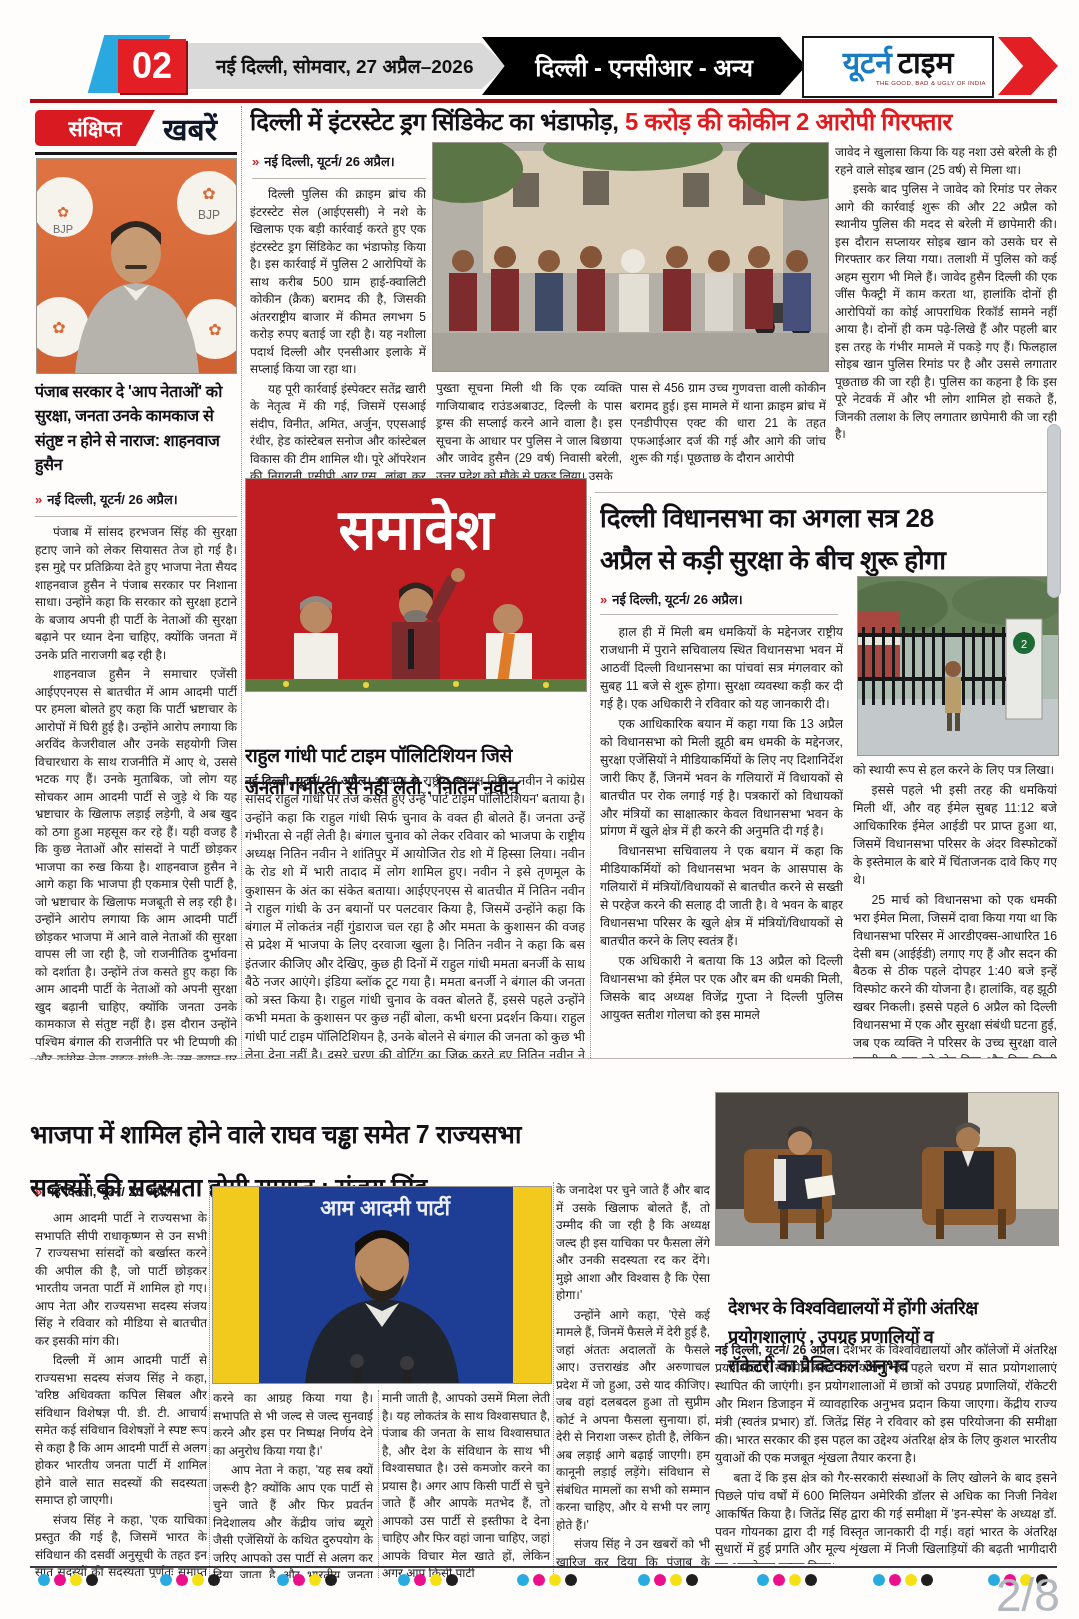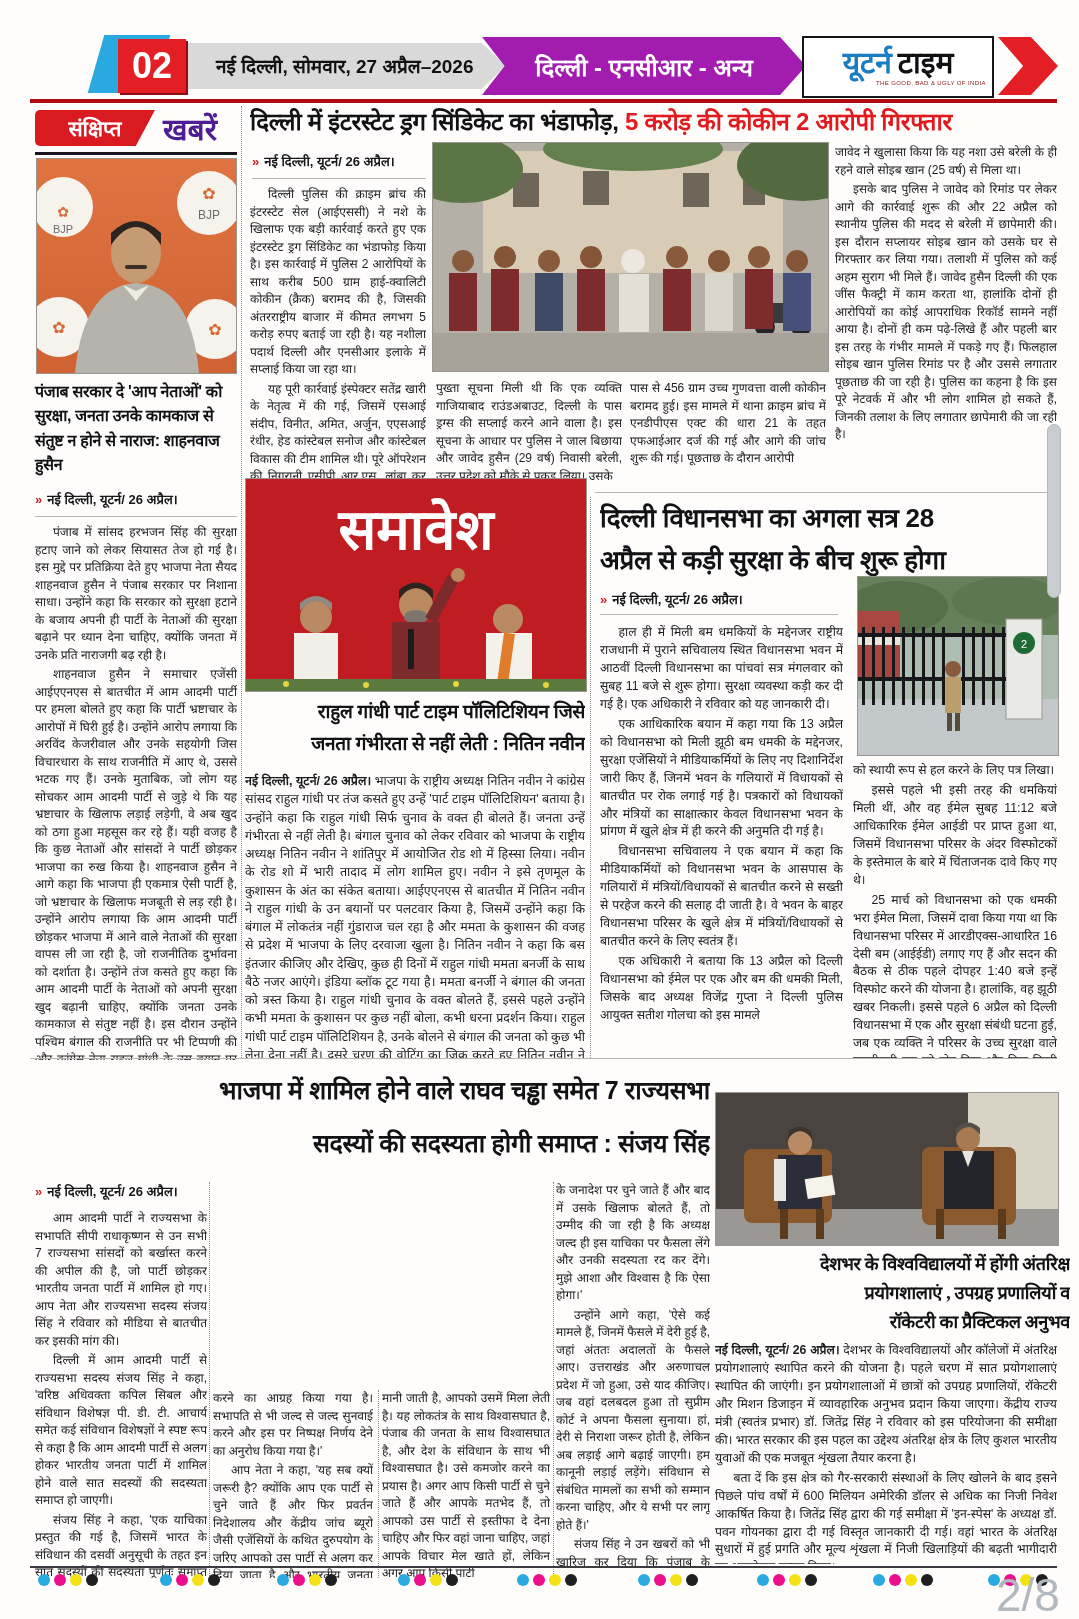--- a/index.html
+++ b/index.html
@@ -4,43 +4,43 @@
 <style>
   html,body{margin:0;padding:0;background:#ffffff;}
   body{font-family:"Liberation Sans","DejaVu Sans",sans-serif;}
   .page{position:relative;width:1079px;height:1619px;background:#fffdfb;overflow:hidden;}
   .abs{position:absolute;}
   
   .hdr-blue-wedge{background:#2aa9e0;transform:skewX(-16deg);}
   .hdr-pagenum{background:#e31e25;color:#fff;font-weight:bold;font-size:36px;display:flex;align-items:center;justify-content:center;box-shadow:2px 2px 0 #8c0d12;}
   .hdr-gray{background:#d9d9d9;clip-path:polygon(0 0,93% 0,100% 50%,93% 100%,0 100%);display:flex;align-items:center;}
   .hdr-gray .date{font-weight:bold;font-size:19px;color:#111;padding-left:58px;}
-  .hdr-blue{background:#a21caf;clip-path:polygon(0 0,92% 0,100% 50%,92% 100%,0 100%,7% 50%);display:flex;align-items:center;justify-content:center;text-align:right;}
+  .hdr-blue{background:#000000;clip-path:polygon(0 0,92% 0,100% 50%,92% 100%,0 100%,7% 50%);display:flex;align-items:center;justify-content:center;text-align:right;}
   .hdr-blue .sec{color:#fff;font-weight:bold;font-size:24px;}
   .logo-box{background:#fff;border:2px solid #15161a;display:flex;flex-direction:column;align-items:center;justify-content:center;}
   .logo-line{font-weight:bold;font-size:30px;line-height:1;}
   .logo-p1{color:#1a7dc4;}
   .logo-p2{color:#101014;margin-left:6px;text-align:center;}
   .logo-tag{font-size:6px;color:#8a1313;letter-spacing:.4px;align-self:flex-end;margin:2px 6px 0 0;}
   .hdr-arrow{background:#e31e25;clip-path:polygon(0 0,55% 0,100% 50%,55% 100%,0 100%,42% 50%);}
   .hdr-rule{background:#b00b10;}
   
   .brief-tag{background:#d91a21;color:#fff;font-weight:bold;font-size:21px;display:flex;align-items:center;justify-content:center;clip-path:polygon(0 0,100% 0,84% 100%,0 100%);border-radius:5px 0 0 5px;}
-  .brief-tag2{color:#4c1d95;font-weight:bold;font-size:30px;}
+  .brief-tag2{color:#0f172a;font-weight:bold;font-size:30px;}
   
   .headline{font-weight:bold;color:#121216;letter-spacing:-.3px;}
   .hl-nowrap{white-space:nowrap;overflow:hidden;}
   .red{color:#e01a1e;}
   .byline{font-weight:bold;font-size:13px;color:#17171c;white-space:nowrap;overflow:hidden;}
   .mk{color:#cc2229;margin-right:5px;}
   .col{font-size:12px;line-height:1.46;text-align:justify;color:#1c1c20;overflow:hidden;}
   .col p{margin:0 0 2px 0;text-indent:1.5em;}
   .col p.noind{text-indent:0;}
   .dl{font-weight:bold;}
-  .ctr{text-align:right;}
+  .ctr{text-align:left;margin-top:44px;}
   .dotv{border-left:1px dotted #8f8d8a;}
   .thinrule{border-top:1px solid #b9b6b2;}
   .photo{border:1px solid #9a968f;overflow:hidden;background:#ddd;}
   .photo svg{display:block;}
   
   .footrule{border-top:2px solid #3c3c40;}
   .dotgroup{position:absolute;top:0;display:flex;gap:4px;}
   .dot{width:12px;height:12px;border-radius:50%;display:inline-block;}
   .pageind{color:#b3b8bf;font-size:46px;line-height:1;margin-left:18px;}
   .scrollthumb{background:#c9cdd2;border:1px solid #b4b8bd;border-radius:7px;}
@@ -277,20 +277,37 @@
   <div class="abs thinrule" style="left:30px;top:1058px;width:1027px;height:1px;"></div>
 
   <div class="abs headline ctr" style="left:30px;top:1064px;width:680px;height:110px;font-size:25px;line-height:2.1;">
     <div class="hl-nowrap">भाजपा में शामिल होने वाले राघव चड्ढा समेत 7 राज्यसभा</div>
     <div class="hl-nowrap">सदस्यों की सदस्यता होगी समाप्त : संजय सिंह</div>
   </div>
   <div class="abs byline" style="left:35px;top:1182px;width:176px;">
     <span class="mk">»</span><span>नई दिल्ली, यूटर्न/ 26 अप्रैल।</span>
   </div>
 
+  <div class="abs photo" style="left:212px;top:1186px;width:338px;height:196px;">
+    <svg width="338" height="196" viewBox="0 0 338 196">
+      <rect width="338" height="196" fill="#1e3e95"></rect>
+      <rect x="0" y="0" width="46" height="196" fill="#f2c91d"></rect>
+      <rect x="300" y="0" width="38" height="196" fill="#f2c91d"></rect>
+      <text x="172" y="28" font-size="21" font-weight="bold" fill="#ffffff" text-anchor="middle" opacity="0.92" font-family="'Liberation Sans',sans-serif">आम आदमी पार्टी</text>
+      <path d="M92,196 C98,138 128,114 169,112 C210,114 240,138 246,196 Z" fill="#20242c"></path>
+      <path d="M152,116 L169,140 L186,116 L169,124 Z" fill="#e8e6e0"></path>
+      <ellipse cx="169" cy="78" rx="27" ry="31" fill="#b9895f"></ellipse>
+      <path d="M142,70 q27,-38 54,0 l0,-14 q-27,-26 -54,0 z" fill="#15100c"></path>
+      <path d="M147,88 q22,32 44,0 q-4,26 -22,26 q-18,0 -22,-26 z" fill="#2a211a"></path>
+      <rect x="140" y="178" width="9" height="18" fill="#222"></rect>
+        <circle cx="144" cy="174" r="7" fill="#3a3a3e"></circle>
+      <rect x="190" y="180" width="9" height="16" fill="#222"></rect>
+        <circle cx="194" cy="176" r="7" fill="#3a3a3e"></circle>
+    </svg>
+  </div>
 
   <div class="abs col" style="left:35px;top:1210px;width:172px;height:368px;">
     <p>आम आदमी पार्टी ने राज्यसभा के सभापति सीपी राधाकृष्णन से उन सभी 7 राज्यसभा सांसदों को बर्खास्त करने की अपील की है, जो पार्टी छोड़कर भारतीय जनता पार्टी में शामिल हो गए। आप नेता और राज्यसभा सदस्य संजय सिंह ने रविवार को मीडिया से बातचीत कर इसकी मांग की।</p>
     <p>दिल्ली में आम आदमी पार्टी से राज्यसभा सदस्य संजय सिंह ने कहा, 'वरिष्ठ अधिवक्ता कपिल सिबल और संविधान विशेषज्ञ पी. डी. टी. आचार्य समेत कई संविधान विशेषज्ञों ने स्पष्ट रूप से कहा है कि आम आदमी पार्टी से अलग होकर भारतीय जनता पार्टी में शामिल होने वाले सात सदस्यों की सदस्यता समाप्त हो जाएगी।</p>
     <p>संजय सिंह ने कहा, 'एक याचिका प्रस्तुत की गई है, जिसमें भारत के संविधान की दसवीं अनुसूची के तहत इन सात सदस्यों की सदस्यता पूर्णतः समाप्त करने और रद्द करने का अनुरोध किया गया है। इस मामले पर कार्रवाई</p>
   </div>
   <div class="abs col" style="left:213px;top:1390px;width:160px;height:188px;">
     <p class="noind">करने का आग्रह किया गया है। सभापति से भी जल्द से जल्द सुनवाई करने और इस पर निष्पक्ष निर्णय देने का अनुरोध किया गया है।'</p>
     <p>आप नेता ने कहा, 'यह सब क्यों जरूरी है? क्योंकि आप एक पार्टी से चुने जाते हैं और फिर प्रवर्तन निदेशालय और केंद्रीय जांच ब्यूरो जैसी एजेंसियों के कथित दुरुपयोग के जरिए आपको उस पार्टी से अलग कर दिया जाता है और भारतीय जनता पार्टी, जो इसमें माहिर</p>
   </div>

